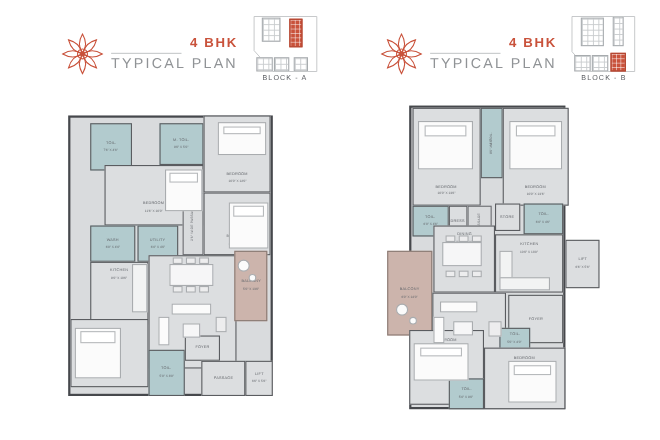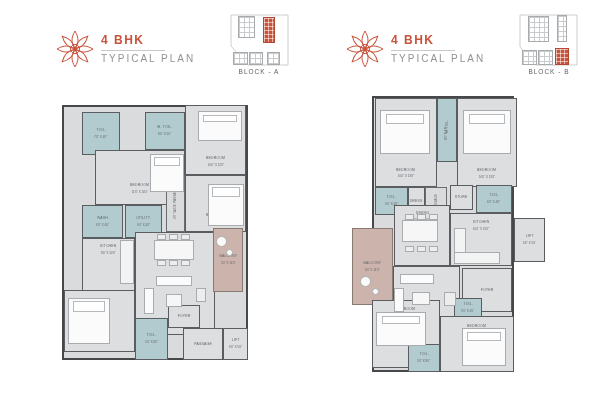--- a/index.html
+++ b/index.html
@@ -1,25 +1,25 @@
 <!DOCTYPE html>
 <html><head>
 <meta charset="utf-8">
 <style>
   html,body{margin:0;padding:0;background:#fff;}
   body{width:600px;height:400px;position:relative;overflow:hidden;
        font-family:"Liberation Sans",sans-serif;-webkit-font-smoothing:antialiased;}
 
   
-  .brand{position:absolute;display:flex;align-items:center;gap:6px;}
+  .brand{position:absolute;display:flex;align-items:center;gap:6px;text-align:right;}
   .brand svg{display:block;}
   .brand-text{display:flex;flex-direction:column;}
   .brand-title{font-size:12px;font-weight:bold;letter-spacing:1.5px;color:#c9523b;line-height:1.1;}
   .brand-divider{width:64px;height:1px;background:#c6c9ca;margin:2px 0 2px 0;}
-  .brand-sub{font-size:10px;letter-spacing:2px;color:#909396;line-height:1.1;}
+  .brand-sub{font-size:13px;letter-spacing:2px;color:#909396;line-height:1.1;}
 
   .keyplan{position:absolute;width:62px;height:52px;}
   .keyplan svg{position:absolute;left:0;top:0;}
   .bldg{position:absolute;background:#ffffff;border:1px solid #a7abae;box-sizing:border-box;
         background-image:linear-gradient(#c9ccce 1px,transparent 1px),linear-gradient(90deg,#c9ccce 1px,transparent 1px);
         background-size:5px 5px;}
   .bldg.hl{background-color:#c9523b;border-color:#b34732;
         background-image:linear-gradient(rgba(255,255,255,.55) 1px,transparent 1px),linear-gradient(90deg,rgba(255,255,255,.55) 1px,transparent 1px);
         background-size:4px 4px;}
   .block-label{position:absolute;font-size:6.5px;letter-spacing:1px;color:#5c5f63;text-align:center;width:62px;}

